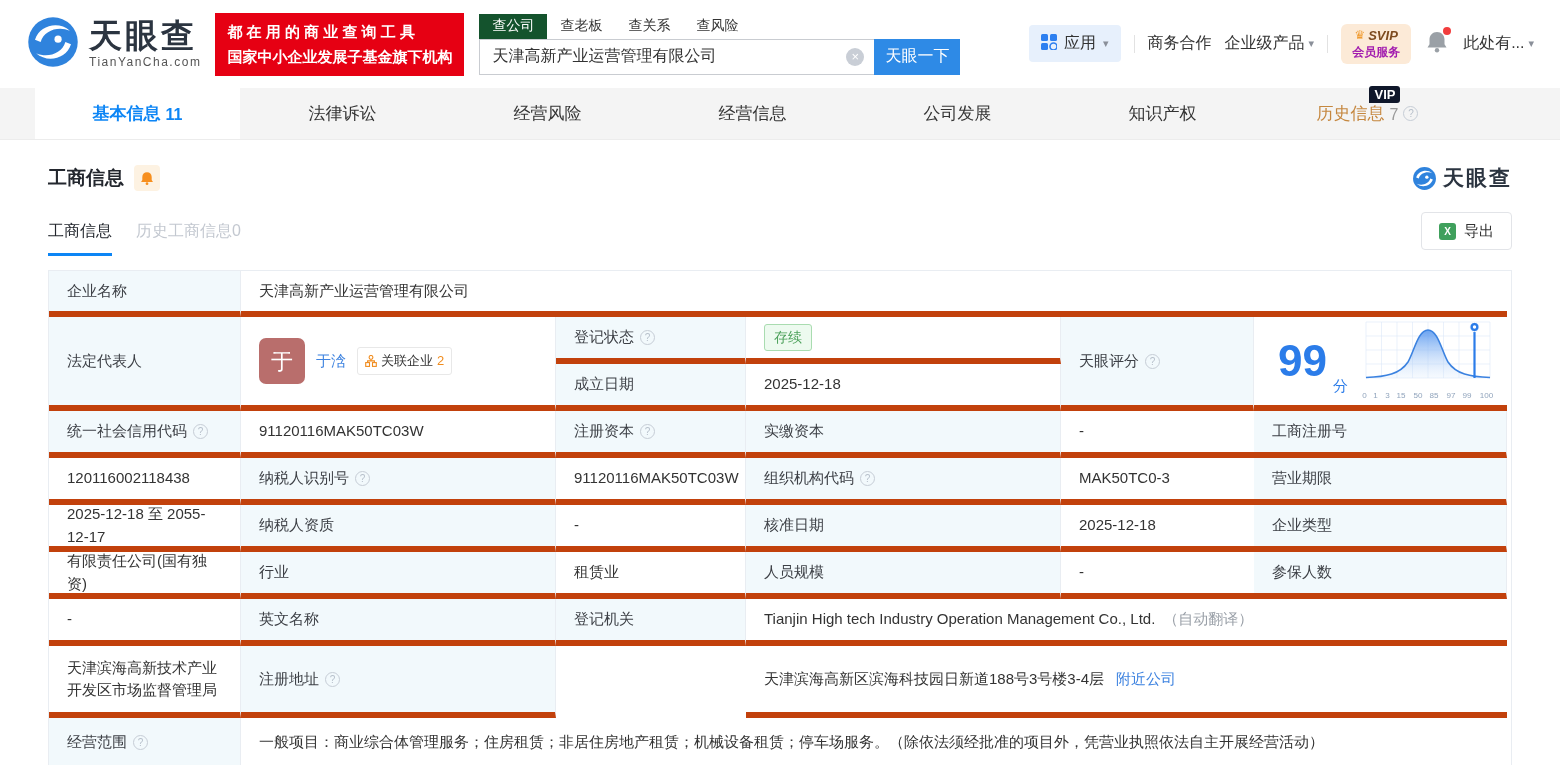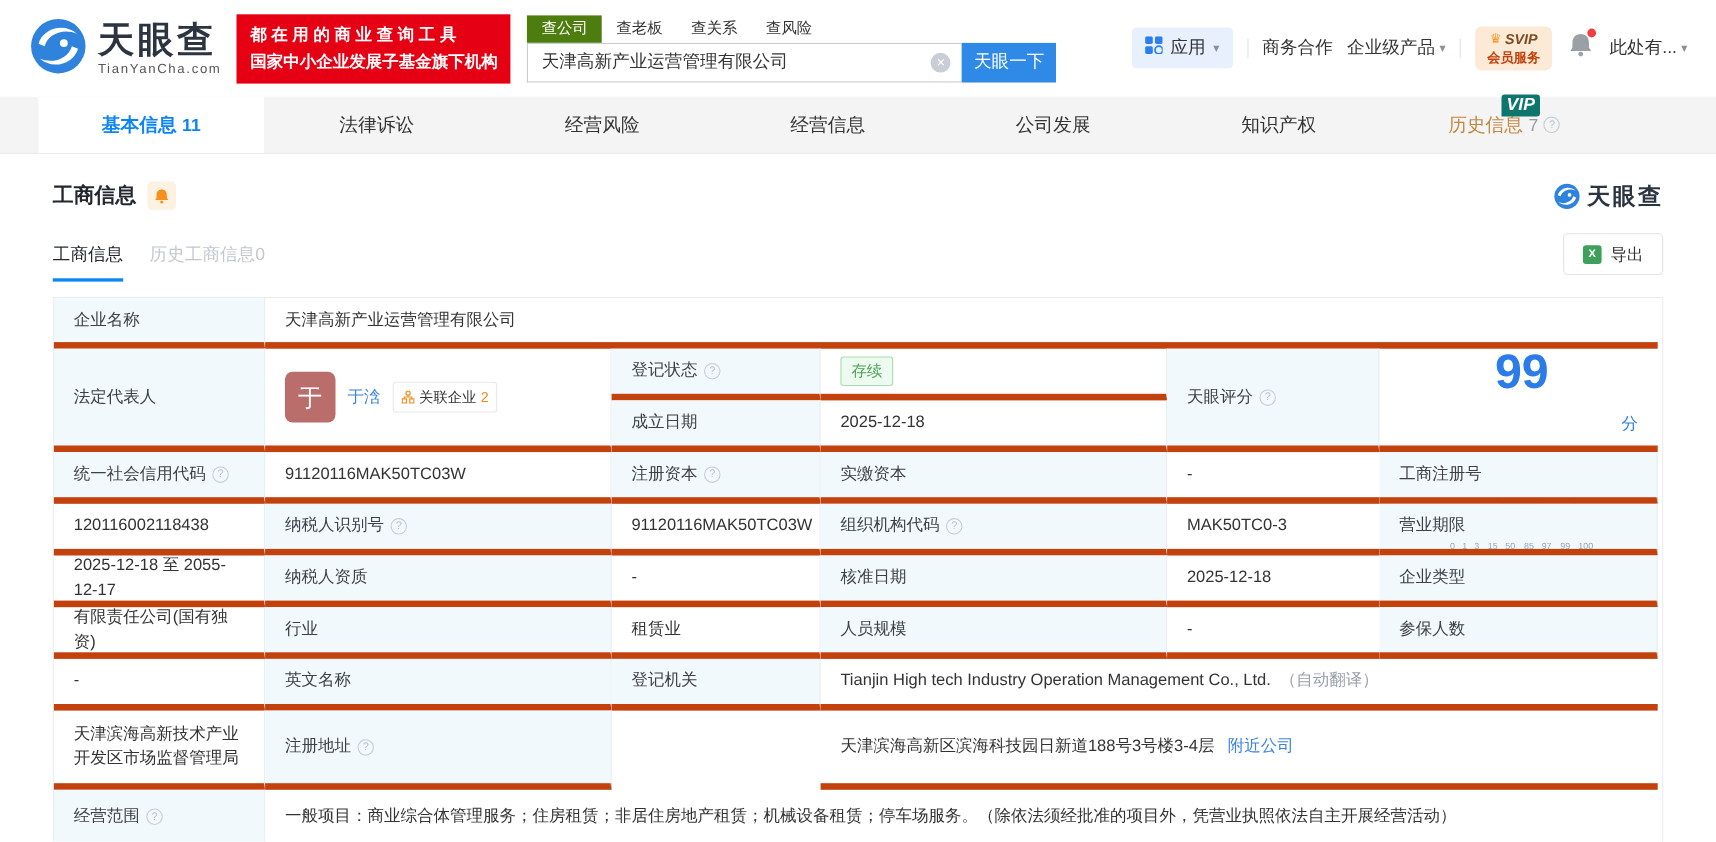--- a/index.html
+++ b/index.html
@@ -9,53 +9,53 @@
   
   .header { height:88px; display:flex; align-items:center; padding:0 26px; background:#fff; }
   .logo-wrap { display:flex; align-items:center; gap:9px; cursor:pointer; }
   .logo-txt .cn { font-size:33px; font-weight:bold; color:#2b3440; letter-spacing:3px; line-height:1; }
   .logo-txt .en { font-size:12px; color:#555; letter-spacing:1.5px; margin-top:3px; }
   .slogan { margin-left:14px; background:#e60013; color:#fff; padding:6px 12px;
     font-size:15px; font-weight:bold; line-height:1.7; white-space:nowrap; }
   .search-area { margin-left:15px; width:481px; }
   .search-tabs { display:flex; font-size:14px; color:#333; }
   .search-tab { padding:3px 13px 4px; cursor:pointer; }
-  .search-tab.active { background:#4d7c0f; color:#fff; }
+  .search-tab.active { background:#14532d; color:#fff; }
   .search-row { display:flex; height:36px; }
   .input-wrap { position:relative; flex:1; }
   .search-input { width:100%; height:36px; border:1px solid #c9ccd1; border-right:none;
     padding:0 36px 0 12px; font-size:16px; color:#333; outline:none; font-family:inherit; }
   .clear-btn { position:absolute; right:10px; top:9px; width:18px; height:18px; border-radius:50%;
     background:#c9ced6; color:#fff; font-size:13px; line-height:17px; text-align:center; cursor:pointer; }
   .search-btn { width:86px; background:#2e8ae6; color:#fff; border:none; font-size:16px; cursor:pointer; font-family:inherit; }
   .header-right { margin-left:auto; display:flex; align-items:center; gap:13px; white-space:nowrap; }
   .apps-pill { background:#e7f0fc; border-radius:4px; height:37px; padding:0 12px;
     display:flex; align-items:center; gap:7px; cursor:pointer; font-size:16px; color:#333; }
   .hdiv { width:1px; height:18px; background:#e2e2e2; }
   .nav-link { font-size:16px; color:#333; cursor:pointer; display:flex; align-items:center; gap:4px; }
   .caret { color:#8a8f99; font-size:11px; }
   .svip-chip { background:#fcead7; border-radius:6px; padding:4px 11px; text-align:center; line-height:1.3; cursor:pointer; }
   .svip-top { font-size:13px; font-weight:bold; font-style:italic; color:#7d4a1e; display:flex; align-items:center; gap:3px; justify-content:center;}
   .svip-crown { color:#f09a2e; font-style:normal; font-size:12px; }
-  .svip-bottom { font-size:12px; font-weight:bold; color:#c2410c; }
+  .svip-bottom { font-size:12px; font-weight:bold; color:#a21caf; }
   .bell-wrap { position:relative; cursor:pointer; margin:0 2px; }
   .red-dot { position:absolute; top:-3px; right:-3px; width:8px; height:8px; border-radius:50%; background:#f23d3d; }
 
   
   .tabbar { height:52px; background:#f4f4f4; display:flex; padding-left:35px; border-bottom:1px solid #ececec; }
   .tab { width:205px; display:flex; align-items:center; justify-content:center; gap:5px;
     font-size:17px; color:#333; cursor:pointer; }
   .tab.active { background:#fff; color:#0c85f5; font-weight:bold; }
   .tab .count { font-size:16px; margin-top:2px; }
   .tab.active .count { color:#0c85f5; }
   .tab-inner { position:relative; display:flex; align-items:center; gap:5px; }
   .tab-history { color:#c5873f; }
   .tab-history .count { color:#999; }
-  .vip-badge { position:absolute; top:-16px; right:18px; background:#0f766e; color:#fff;
-    font-size:16px; font-weight:bold; font-style:italic; padding:1px 5px; border-radius:3px 3px 3px 0; }
+  .vip-badge { position:absolute; top:-16px; right:18px; background:#0f172a; color:#fff;
+    font-size:13px; font-weight:bold; padding:1px 5px; border-radius:3px 3px 3px 0; }
   .help { width:15px; height:15px; border-radius:50%; border:1px solid #c6cdd6; color:#b6bfca;
     font-size:10px; line-height:13px; text-align:center; flex:none; }
 
   
   .section { padding:0 48px; }
   .section-head { display:flex; align-items:center; margin-top:24px; }
   .section-title { font-size:19px; font-weight:bold; color:#23272e; }
   .bell-chip { width:26px; height:26px; background:#fdf2e2; border-radius:4px; margin-left:10px;
     display:flex; align-items:center; justify-content:center; }
   .watermark { margin-left:auto; display:flex; align-items:center; gap:6px; }
@@ -86,21 +86,21 @@
   .blue-link { color:#3e83e0; cursor:pointer; }
   .addr-link { margin-left:12px; }
   .legal-cell { gap:11px; }
   .avatar { width:46px; height:46px; border-radius:7px; background:#b96e6c; color:#fff;
     font-size:22px; display:flex; align-items:center; justify-content:center; flex:none; }
   .rel-badge { display:inline-flex; align-items:center; gap:4px; border:1px solid #e8e8e8;
     border-radius:3px; padding:3px 7px; font-size:13px; color:#333; cursor:pointer; background:#fff; }
   .rel-count { color:#f08c1e; }
   .status-badge { background:#edfaef; border:1px solid #a9dcb0; color:#4da15b; font-size:14px;
     padding:2px 9px; border-radius:3px; }
-  .score-cell { gap:14px; padding-left:24px;flex-direction:column; }
+  .score-cell { gap:14px; padding-left:24px; }
   .score-num { font-size:44px; font-weight:bold; color:#2b7ce9; line-height:1; }
   .score-unit { font-size:15px; color:#2b7ce9; align-self:flex-end; margin-bottom:8px; margin-left:-8px; }
   .score-chart { width:132px; }
   .score-ticks { display:flex; justify-content:space-between; width:132px; margin-top:1px; }
   .score-ticks span { font-size:9px; color:#92a5bd; transform:scale(0.9); }
 </style>
 </head>
 <body>
 
 <div class="header">

